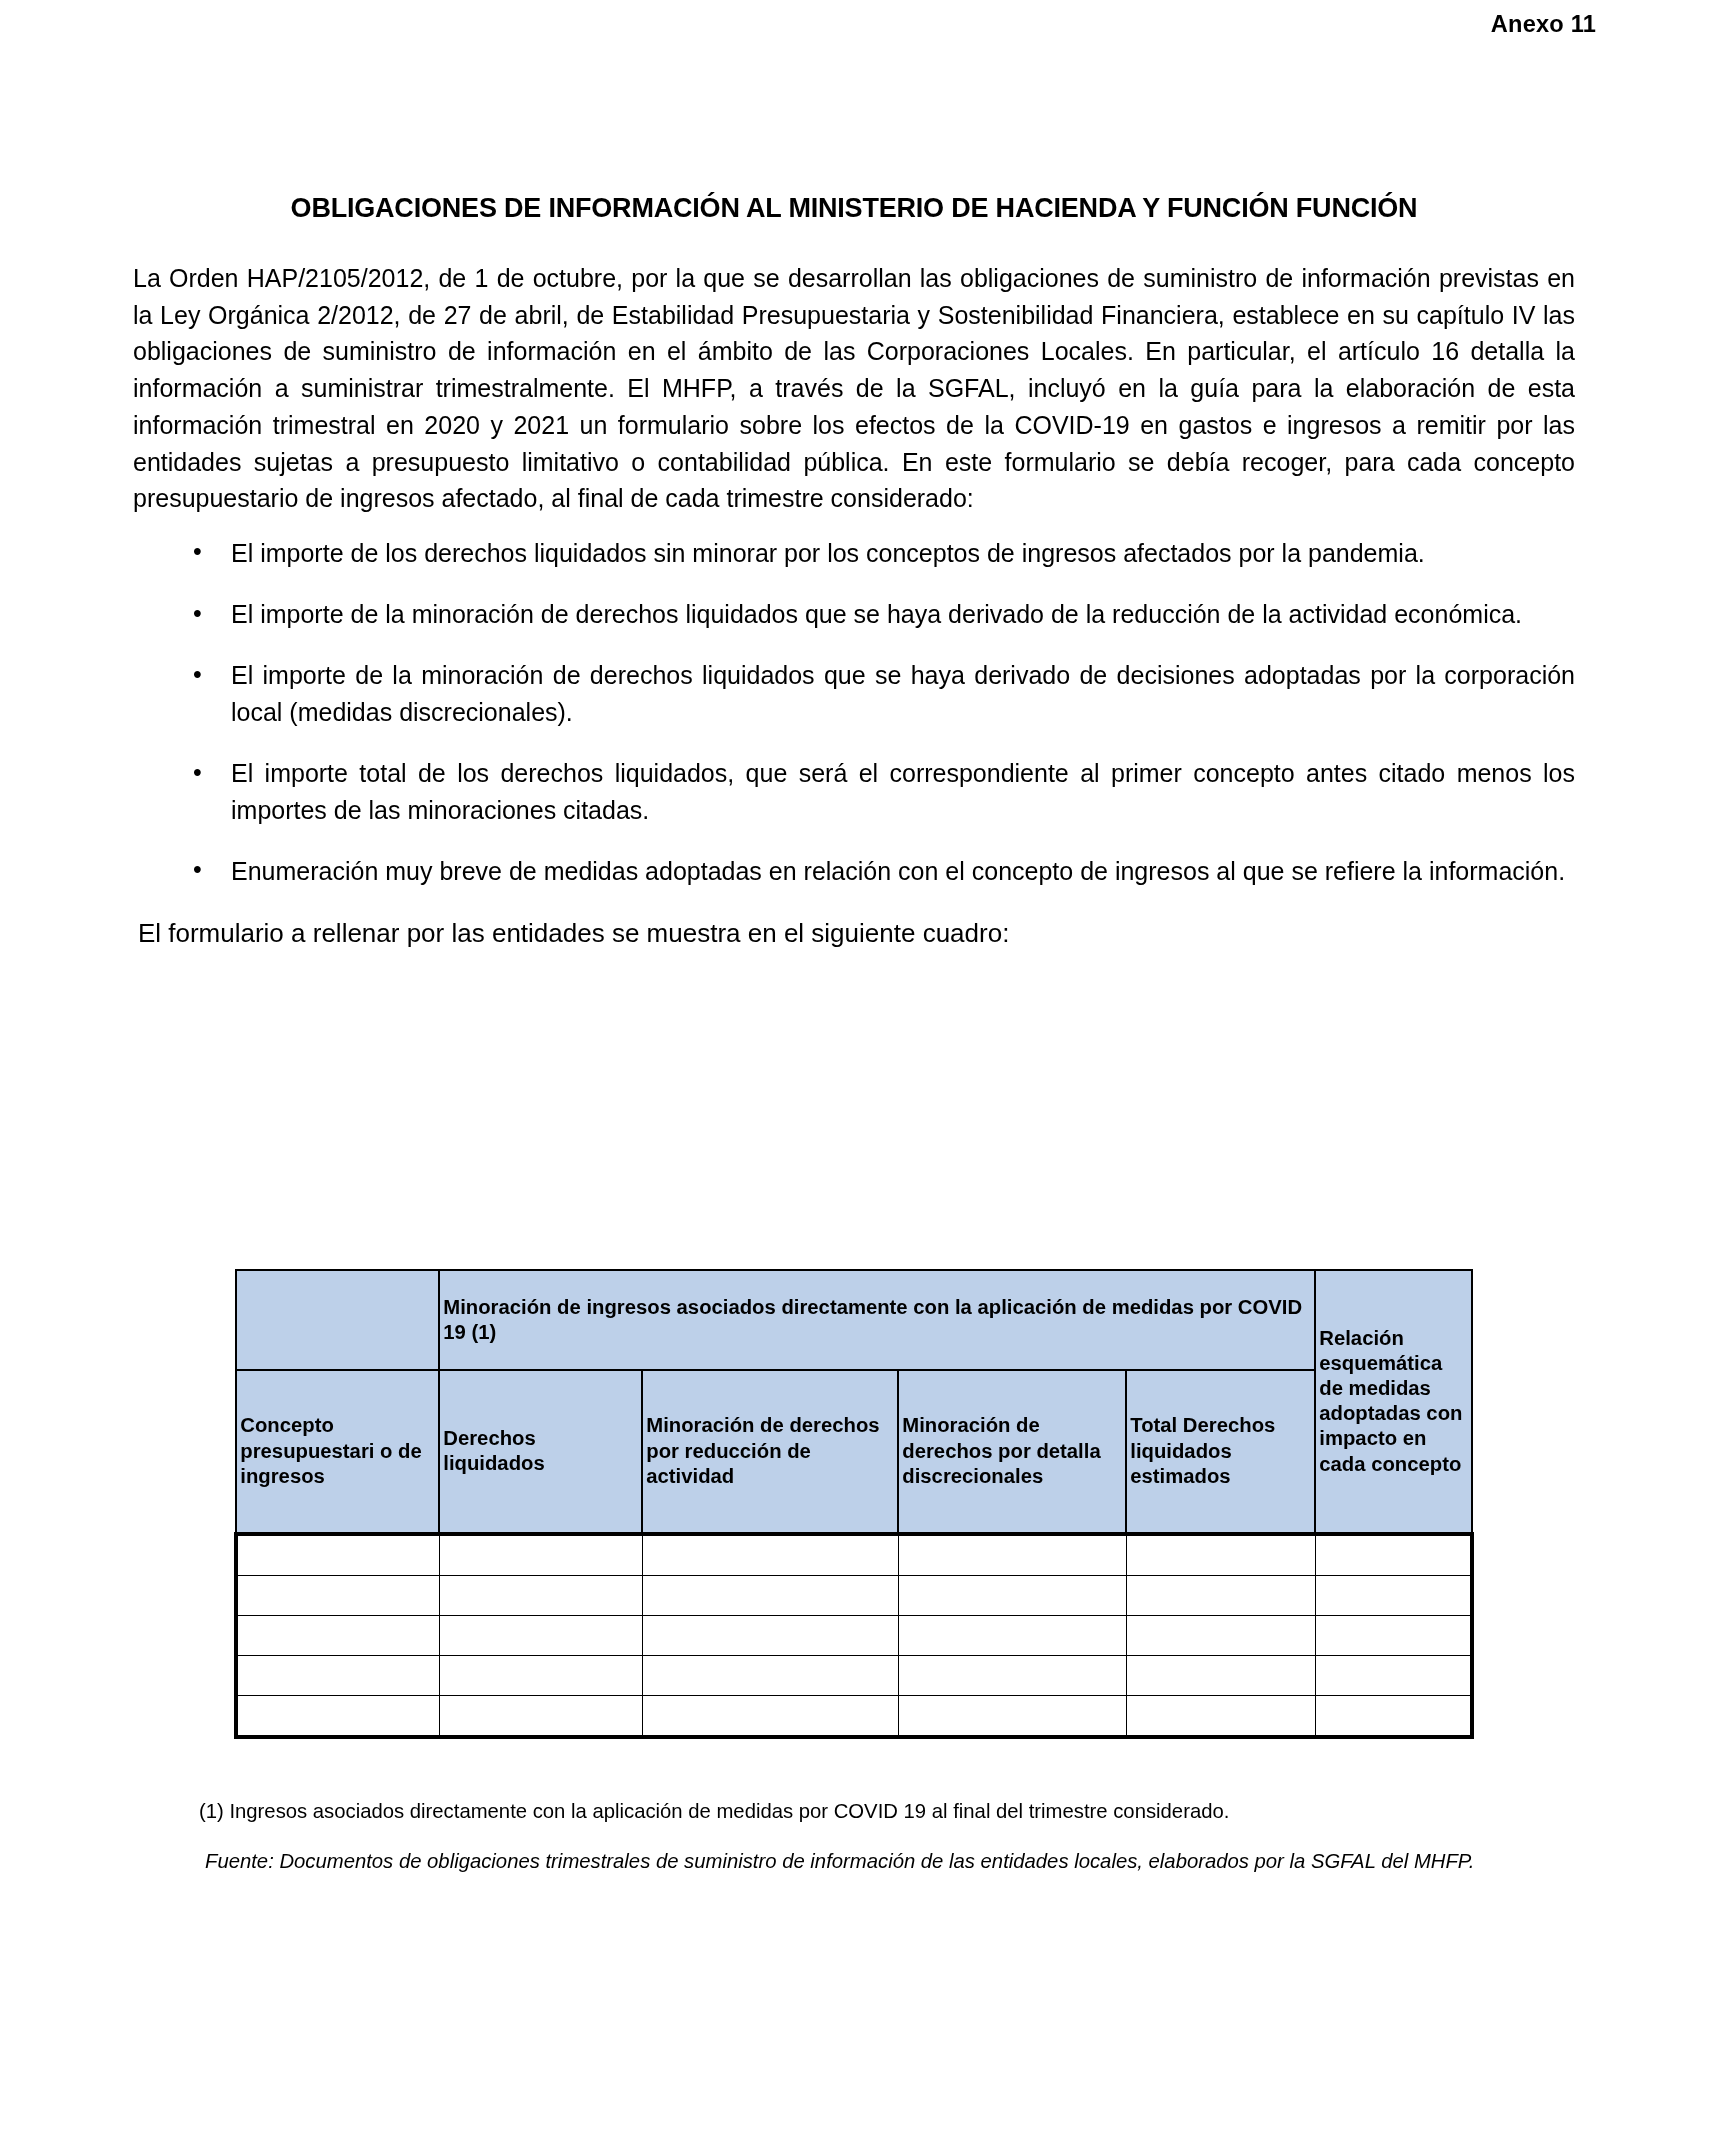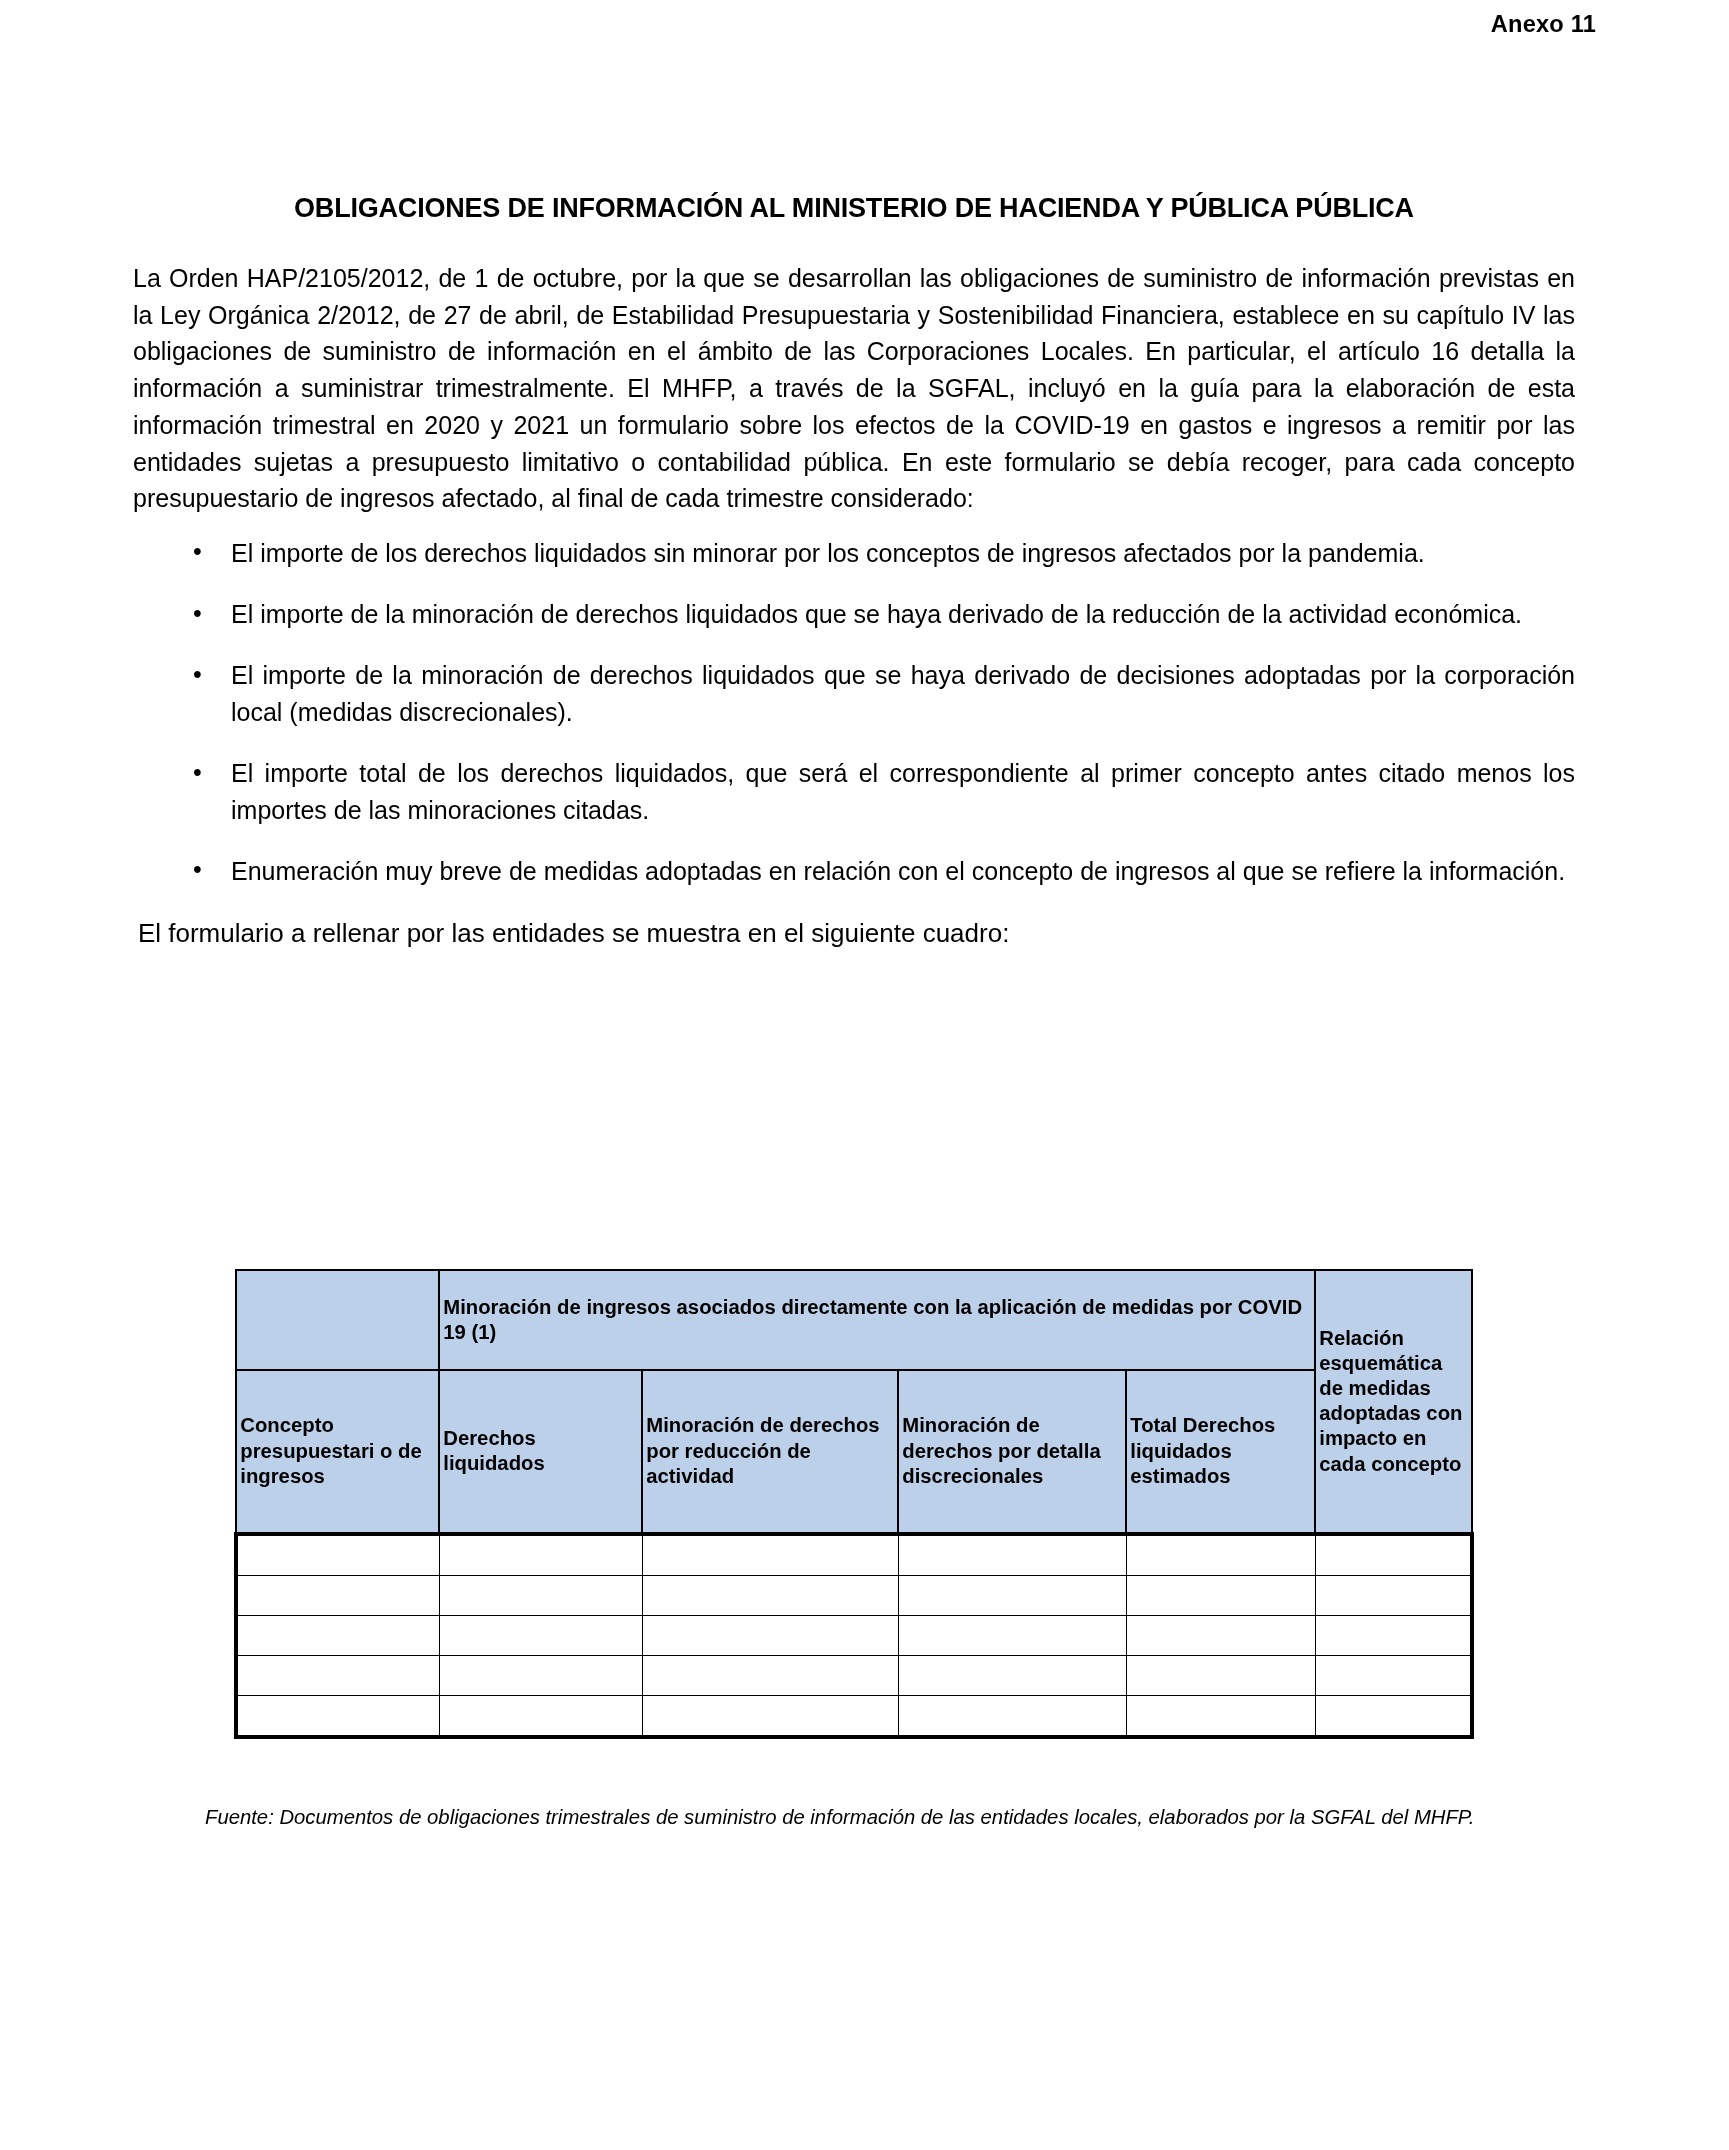--- a/index.html
+++ b/index.html
@@ -191,21 +191,21 @@
 </style>
 </head>
 <body>
 
 <div class="page">
 
   <div class="running-header">Anexo 11</div>
 
   <div class="content">
 
-    <h1 class="doc-title">OBLIGACIONES DE INFORMACIÓN AL MINISTERIO DE HACIENDA Y PÚBLICA PÚBLICA</h1>
+    <h1 class="doc-title">OBLIGACIONES DE INFORMACIÓN AL MINISTERIO DE HACIENDA Y FUNCIÓN FUNCIÓN</h1>
 
     <p class="body-par">La Orden HAP/2105/2012, de 1 de octubre, por la que se desarrollan las obligaciones de suministro de información previstas en la Ley Orgánica 2/2012, de 27 de abril, de Estabilidad Presupuestaria y Sostenibilidad Financiera, establece en su capítulo IV las obligaciones de suministro de información en el ámbito de las Corporaciones Locales. En particular, el artículo 16 detalla la información a suministrar trimestralmente. El MHFP, a través de la SGFAL, incluyó en la guía para la elaboración de esta información trimestral en 2020 y 2021 un formulario sobre los efectos de la COVID-19 en gastos e ingresos a remitir por las entidades sujetas a presupuesto limitativo o contabilidad pública. En este formulario se debía recoger, para cada concepto presupuestario de ingresos afectado, al final de cada trimestre considerado:</p>
 
     <ul class="bullets">
       <li>
         <span class="dot">•</span>
         <span>El importe de los derechos liquidados sin minorar por los conceptos de ingresos afectados por la pandemia.</span>
       </li>
       <li>
         <span class="dot">•</span>
@@ -293,17 +293,18 @@
           <td></td>
           <td></td>
           <td></td>
           <td></td>
         </tr>
       </tbody>
     </table>
   </div>
 
   <div class="notes">
+    <p class="note-1">(1) Ingresos asociados directamente con la aplicación de medidas por COVID 19 al final del trimestre considerado.</p>
     <p class="source">Fuente: Documentos de obligaciones trimestrales de suministro de información de las entidades locales, elaborados por la SGFAL del MHFP.</p>
   </div>
 
 </div>
 
 
 </body></html>

